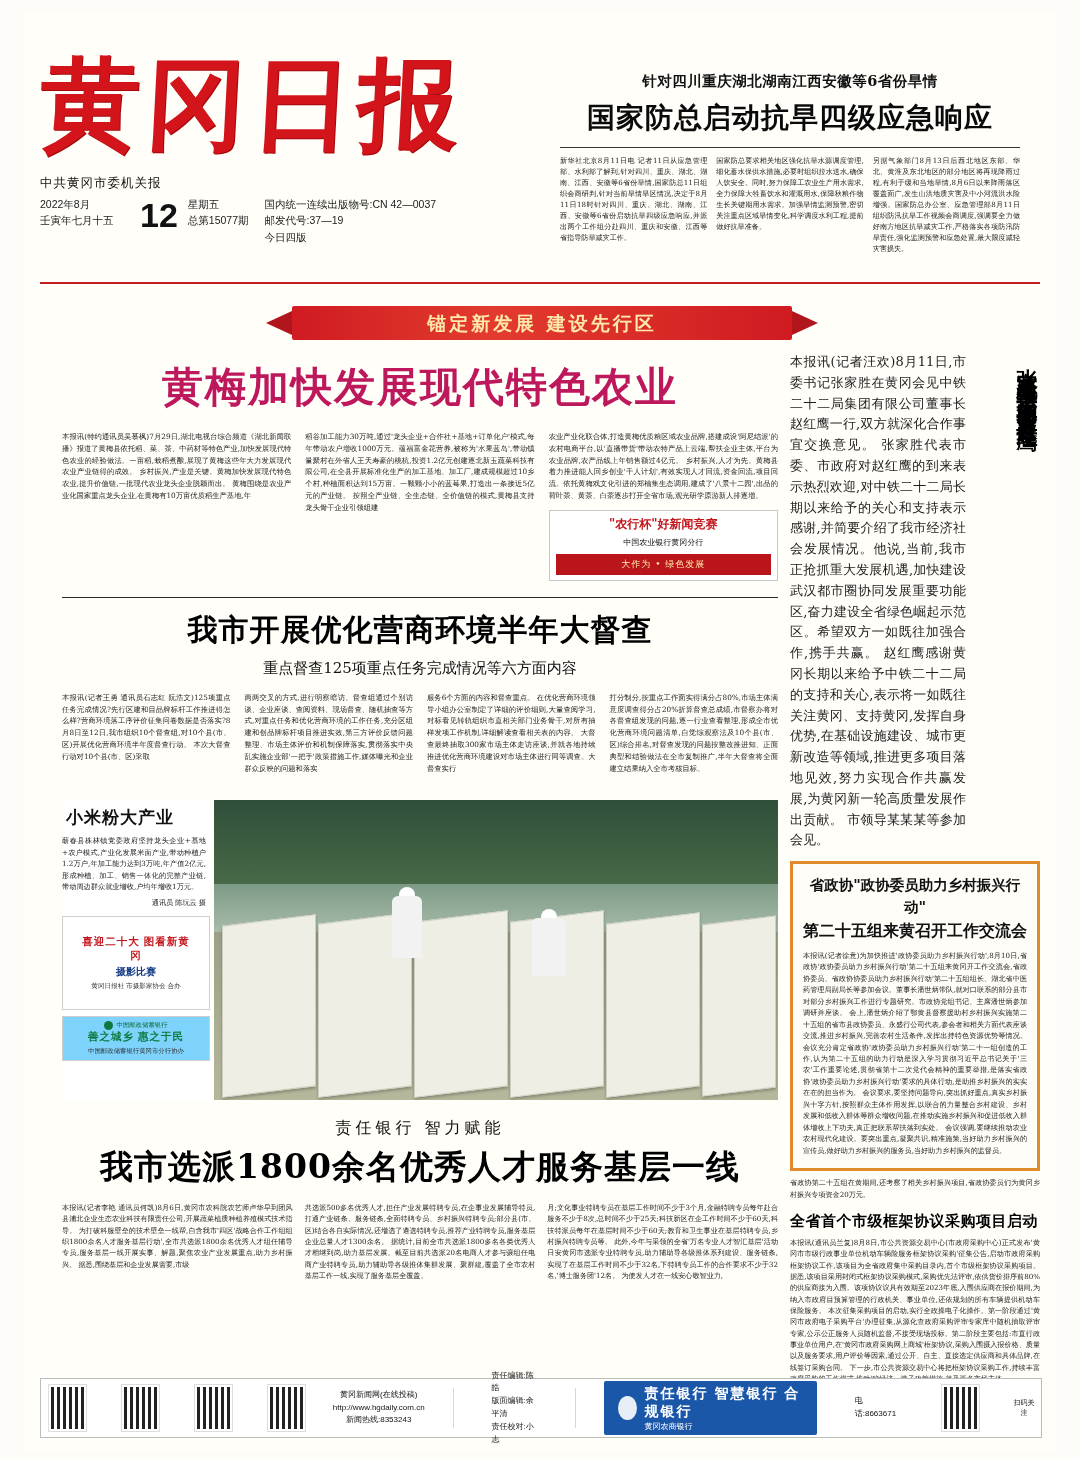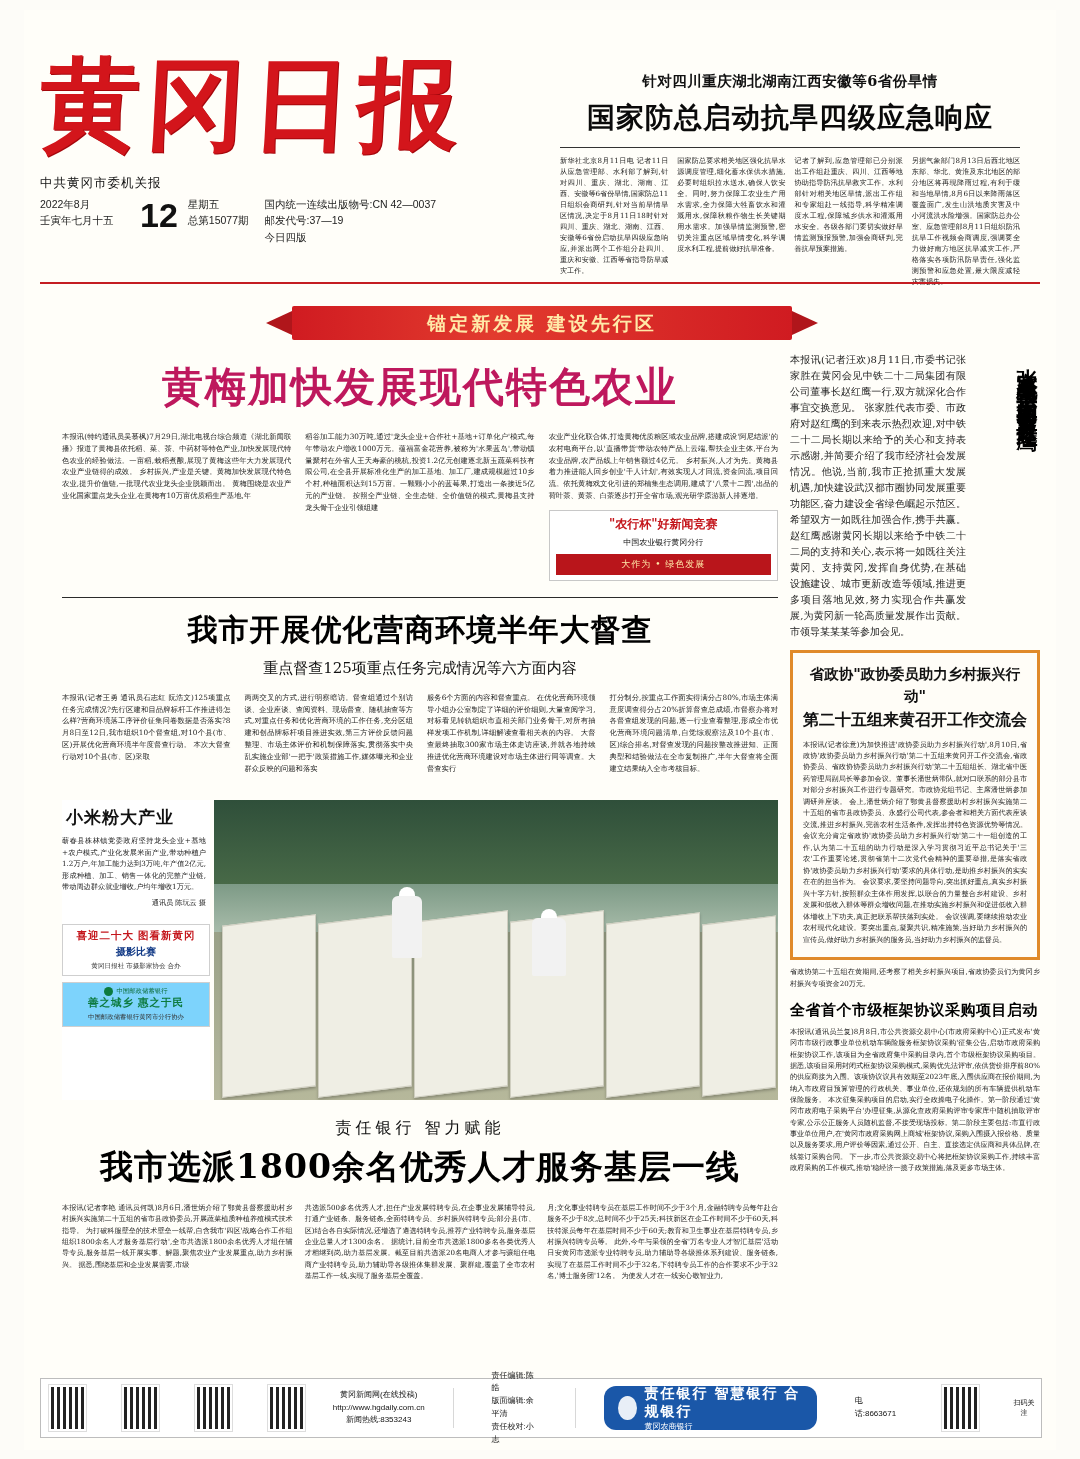--- a/index.html
+++ b/index.html
@@ -86,21 +86,21 @@
   .h2sub{text-align:center;font-size:15px;color:#111;margin-top:8px;
     font-family:"DejaVu Serif","Liberation Serif",serif;}
   
   .photo-wrap{position:absolute;left:62px;top:800px;width:716px;height:380px;}
   .photo-left{position:absolute;left:0;top:0;width:148px;height:300px;background:#fff;}
   .pl-title{font-size:17px;font-weight:800;color:#111;letter-spacing:1px;margin:6px 0 6px 4px;
     font-family:"DejaVu Serif","Liberation Serif",serif;}
   .pl-body{font-size:7.2px;line-height:1.6;text-align:justify;color:#222;padding-right:4px;
     font-family:"DejaVu Serif","Liberation Serif",serif;}
   .pl-credit{font-size:7.2px;color:#222;text-align:right;margin-top:5px;padding-right:4px;}
-  .ad1{margin-top:16px;border:1px solid #cfcfcf;background:#fff;padding:4px;}
+  .ad1{margin-top:8px;border:1px solid #cfcfcf;background:#fff;padding:18px;}
   .ad1 .r{color:#c4161c;font-size:10.5px;font-weight:800;text-align:center;letter-spacing:1px;}
   .ad1 .b{color:#123a86;font-size:10px;font-weight:700;text-align:center;margin-top:2px;}
   .ad1 .s{color:#333;font-size:6.6px;text-align:center;margin-top:3px;}
   .ad2{margin-top:6px;border:1px solid #cfcfcf;background:#7dd3fc;padding:4px;}
   .ad2 .g{color:#0c7a3e;font-size:10.5px;font-weight:800;text-align:center;letter-spacing:1px;}
   .ad2 .s{color:#333;font-size:6.4px;text-align:center;margin-top:3px;}
   .ad2 .logo{display:flex;align-items:center;justify-content:center;gap:3px;font-size:6.4px;color:#0b6b37;}
   .dot-g{width:9px;height:9px;border-radius:50%;background:#0c7a3e;display:inline-block;}
   .photo{
     position:absolute;left:152px;top:0;width:564px;height:300px;overflow:hidden;
@@ -123,21 +123,21 @@
     font-family:"DejaVu Serif","Liberation Serif",serif;}
   .bh{text-align:center;font-size:33px;font-weight:800;margin-top:6px;color:#000;
     font-family:"DejaVu Serif","Liberation Serif",serif;letter-spacing:1px;}
   .cols4{display:flex;gap:12px;margin-top:12px;}
   .cols4 .c{flex:1;font-size:7.1px;line-height:1.6;text-align:justify;color:#1d1d1d;
     font-family:"DejaVu Serif","Liberation Serif",serif;}
   
   .rail{position:absolute;left:790px;top:352px;width:250px;}
   .rail-news{display:flex;gap:10px;}
   .rail-news .body{
-    flex:1;font-size:10px;line-height:1.6;text-align:justify;color:#1d1d1d;
+    flex:1;font-size:13px;line-height:1.6;text-align:justify;color:#1d1d1d;
     font-family:"DejaVu Serif","Liberation Serif",serif;
   }
   .vtitle{
     width:64px;writing-mode:vertical-rl;text-orientation:upright;
     font-size:21px;font-weight:800;color:#000;letter-spacing:3px;line-height:1.25;
     font-family:"DejaVu Serif","Liberation Serif",serif;
   }
   .boxed{
     margin-top:10px;border:3px solid #e08a2a;padding:10px 10px 12px;background:#fffdf7;
   }
@@ -156,22 +156,22 @@
     position:absolute;left:40px;top:1378px;width:1000px;height:58px;
     border:1px solid #bdbdbd;background:#fff;display:flex;align-items:center;gap:28px;
   }
   .qr{width:42px;height:42px;background:
     repeating-linear-gradient(90deg,#222 0 3px,#fff 3px 6px),
     repeating-linear-gradient(0deg,#222 0 3px,transparent 3px 6px);
     margin-left:8px;border:2px solid #fff;outline:1px solid #ddd;}
   .f-center{flex:1;text-align:center;font-size:8px;line-height:1.6;color:#111;}
   .f-mid{font-size:8px;line-height:1.6;color:#111;padding:0 10px;}
   .f-bank{
-    background:#1a57a8;color:#fff;height:44px;display:flex;align-items:center;
-    gap:8px;padding:0 14px;border-radius:12px;
+    background:#1a57a8;color:#fff;height:54px;display:flex;align-items:center;
+    gap:8px;padding:0 14px;border-radius:2px;
   }
   .f-bank .t{font-size:14px;font-weight:800;letter-spacing:2px;}
   .f-bank .n{font-size:8px;}
   .f-right{font-size:7px;text-align:center;color:#111;padding:0 6px;}
   .blue-circle{width:24px;height:24px;border-radius:50%;background:#fff;opacity:.9;}
   .vr{width:1px;height:40px;background:#d8d8d8;}
 </style>
 </head>
 <body>
 
@@ -199,21 +199,20 @@
     </div>
   </div>
 
   <div class="lead">
     <div class="lead-kicker">针对四川重庆湖北湖南江西安徽等6省份旱情</div>
     <div class="lead-head">国家防总启动抗旱四级应急响应</div>
     <div class="lead-rule"></div>
     <div class="lead-cols">
       <div class="c">新华社北京8月11日电 记者11日从应急管理部、水利部了解到,针对四川、重庆、湖北、湖南、江西、安徽等6省份旱情,国家防总11日组织会商研判,针对当前旱情旱区情况,决定于8月11日18时针对四川、重庆、湖北、湖南、江西、安徽等6省份启动抗旱四级应急响应,并派出两个工作组分赴四川、重庆和安徽、江西等省指导防旱减灾工作。</div>
       <div class="c">国家防总要求相关地区强化抗旱水源调度管理,细化蓄水保供水措施,必要时组织拉水送水,确保人饮安全。同时,努力保障工农业生产用水需求,全力保障大牲畜饮水和灌溉用水,保障秋粮作物生长关键期用水需求。加强旱情监测预警,密切关注重点区域旱情变化,科学调度水利工程,提前做好抗旱准备。</div>
-      <div class="c">记者了解到,应急管理部已分别派出工作组赴重庆、四川、江西等地协助指导防汛抗旱救灾工作。水利部针对相关地区旱情,派出工作组和专家组赴一线指导,科学精准调度水工程,保障城乡供水和灌溉用水安全。各级各部门要切实做好旱情监测预报预警,加强会商研判,完善抗旱预案措施。</div>
       <div class="c">另据气象部门8月13日后西北地区东部、华北、黄淮及东北地区的部分地区将再现降雨过程,有利于缓和当地旱情,8月6日以来降雨落区覆盖面广,发生山洪地质灾害及中小河流洪水险增强。国家防总办公室、应急管理部8月11日组织防汛抗旱工作视频会商调度,强调要全力做好南方地区抗旱减灾工作,严格落实各项防汛防旱责任,强化监测预警和应急处置,最大限度减轻灾害损失。</div>
     </div>
   </div>
 
   <div class="hr-red"></div>
 
   <div class="banner">
     <div class="banner-text">锚定新发展 建设先行区</div>
   </div>
 
@@ -286,21 +285,21 @@
       <div class="worker" style="left:318px;top:118px;width:34px;height:58px;">
         <div class="hat"></div>
       </div>
     </div>
   </div>
 
   <div class="bottom">
     <div class="bk">责任银行 智力赋能</div>
     <div class="bh">我市选派1800余名优秀人才服务基层一线</div>
     <div class="cols4">
-      <div class="c">本报讯(记者李艳 通讯员何凯)8月6日,潘世炳介绍了鄂黄县督察援助村乡村振兴实施第二十五组的省市县政协委员,开展蔬菜植质种植养殖模式技术指导。
+      <div class="c">本报讯(记者李艳 通讯员何凯)8月6日,黄冈市农科院农艺师卢华早到团风县浦北企业生态农业科技有限责任公司,开展蔬菜植质种植养殖模式技术指导。
 为打破科服壁垒的技术壁垒一线帮,自含我市'四区'战略合作工作组组织1800余名人才服务基层行动',全市共选派1800余名优秀人才组任辅导专员,服务基层一线开展实事、解题,聚焦农业产业发展重点,助力乡村振兴。
 据悉,围绕基层和企业发展需要,市级</div>
       <div class="c">共选派500多名优秀人才,担任产业发展特聘专员,在企事业发展辅导特员,打通产业链条、服务链条,全面特聘专员、乡村振兴特聘专员;部分县(市、区)结合各自实际情况,还增选了遴选特聘专员,推荐产业特聘专员,服务基层企业总量人才1300余名。
 据统计,目前全市共选派1800多名各类优秀人才相继到岗,助力基层发展。截至目前共选派20名电商人才参与骧组任电商产业特聘专员,助力辅助导各级推体集群发展、聚群建,覆盖了全市农村基层工作一线,实现了服务基层全覆盖。</div>
       <div class="c">月;文化事业特聘专员在基层工作时间不少于3个月,金融特聘专员每年赴合服务不少于8次,总时间不少于25天;科技新区在企工作时间不少于60天,科技特派员每年在基层时间不少于60天;教育和卫生事业在基层特聘专员,乡村振兴特聘专员等。
 此外,今年与采领的全省'万名专业人才智汇基层'活动日安黄冈市选派专业特聘专员,助力辅助导各级推体系列建设、服务链条,实现了在基层工作时间不少于32名,下特聘专员工作的合作要求不少于32名,'博士服务团'12名。
 为使发人才在一线安心敬智业力,</div>
     </div>
   </div>
 

